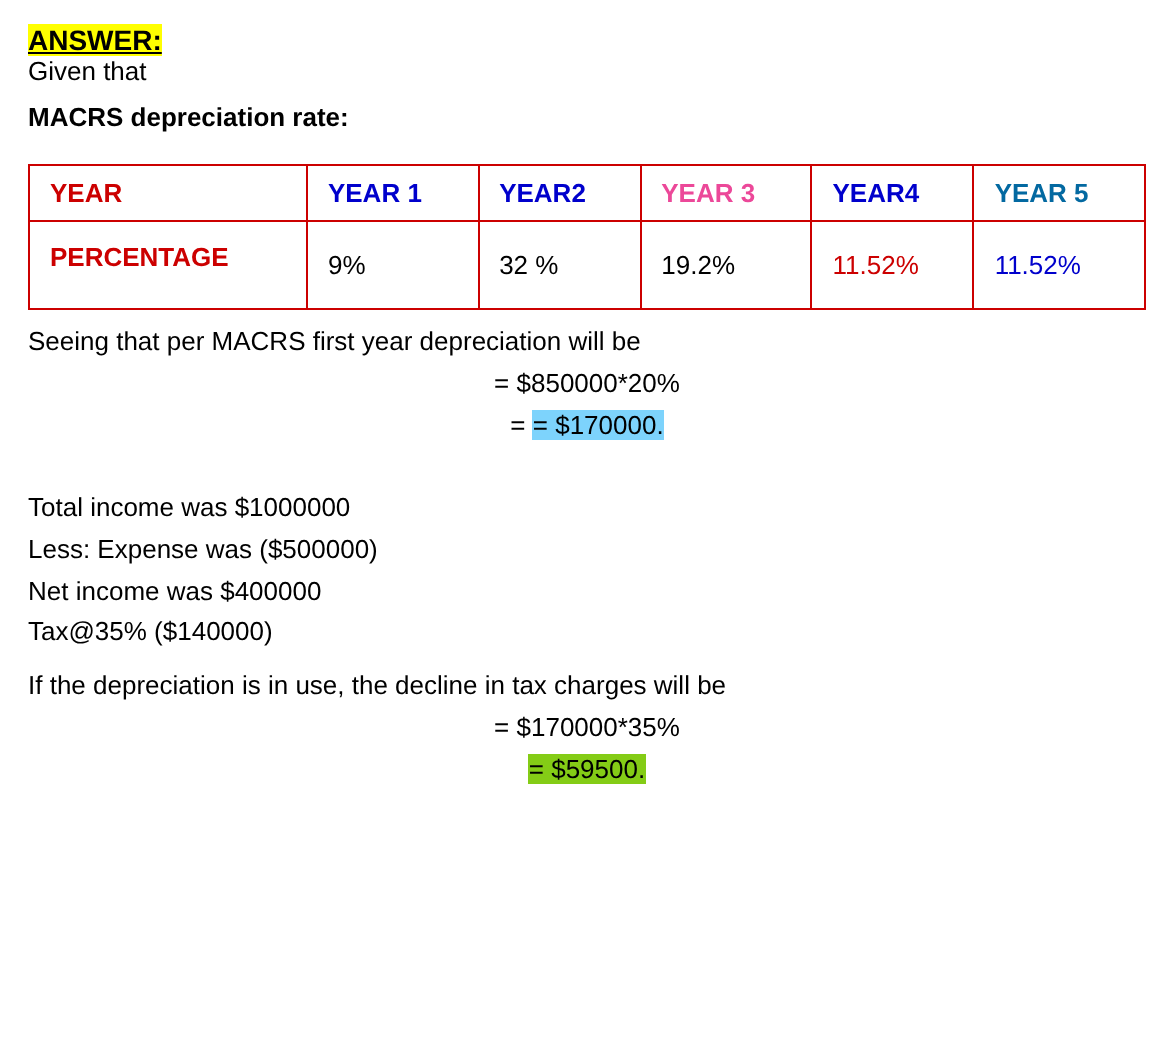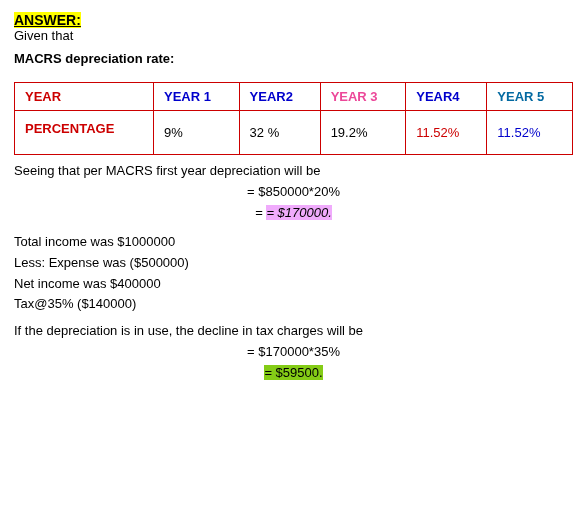--- a/index.html
+++ b/index.html
@@ -74,30 +74,29 @@
       font-size: 13px;
     }
 
     .calc-line {
       text-align: center;
       margin-top: 6px;
       font-size: 13px;
     }
 
     .highlight-yellow {
-      background-color: #f0abfc;
-      font-style: italic;
+      background-color: #7dd3fc;
     }
 
     .highlight-cyan {
       background-color: #84cc16;
     }
 
     .info-block {
-      margin-top: 12px;
+      margin-top: 24px;
       font-size: 13px;
       line-height: 1.6;
     }
 
     .depreciation-note {
       margin-top: 8px;
       font-size: 13px;
     }
 
     .calc-line2 {

